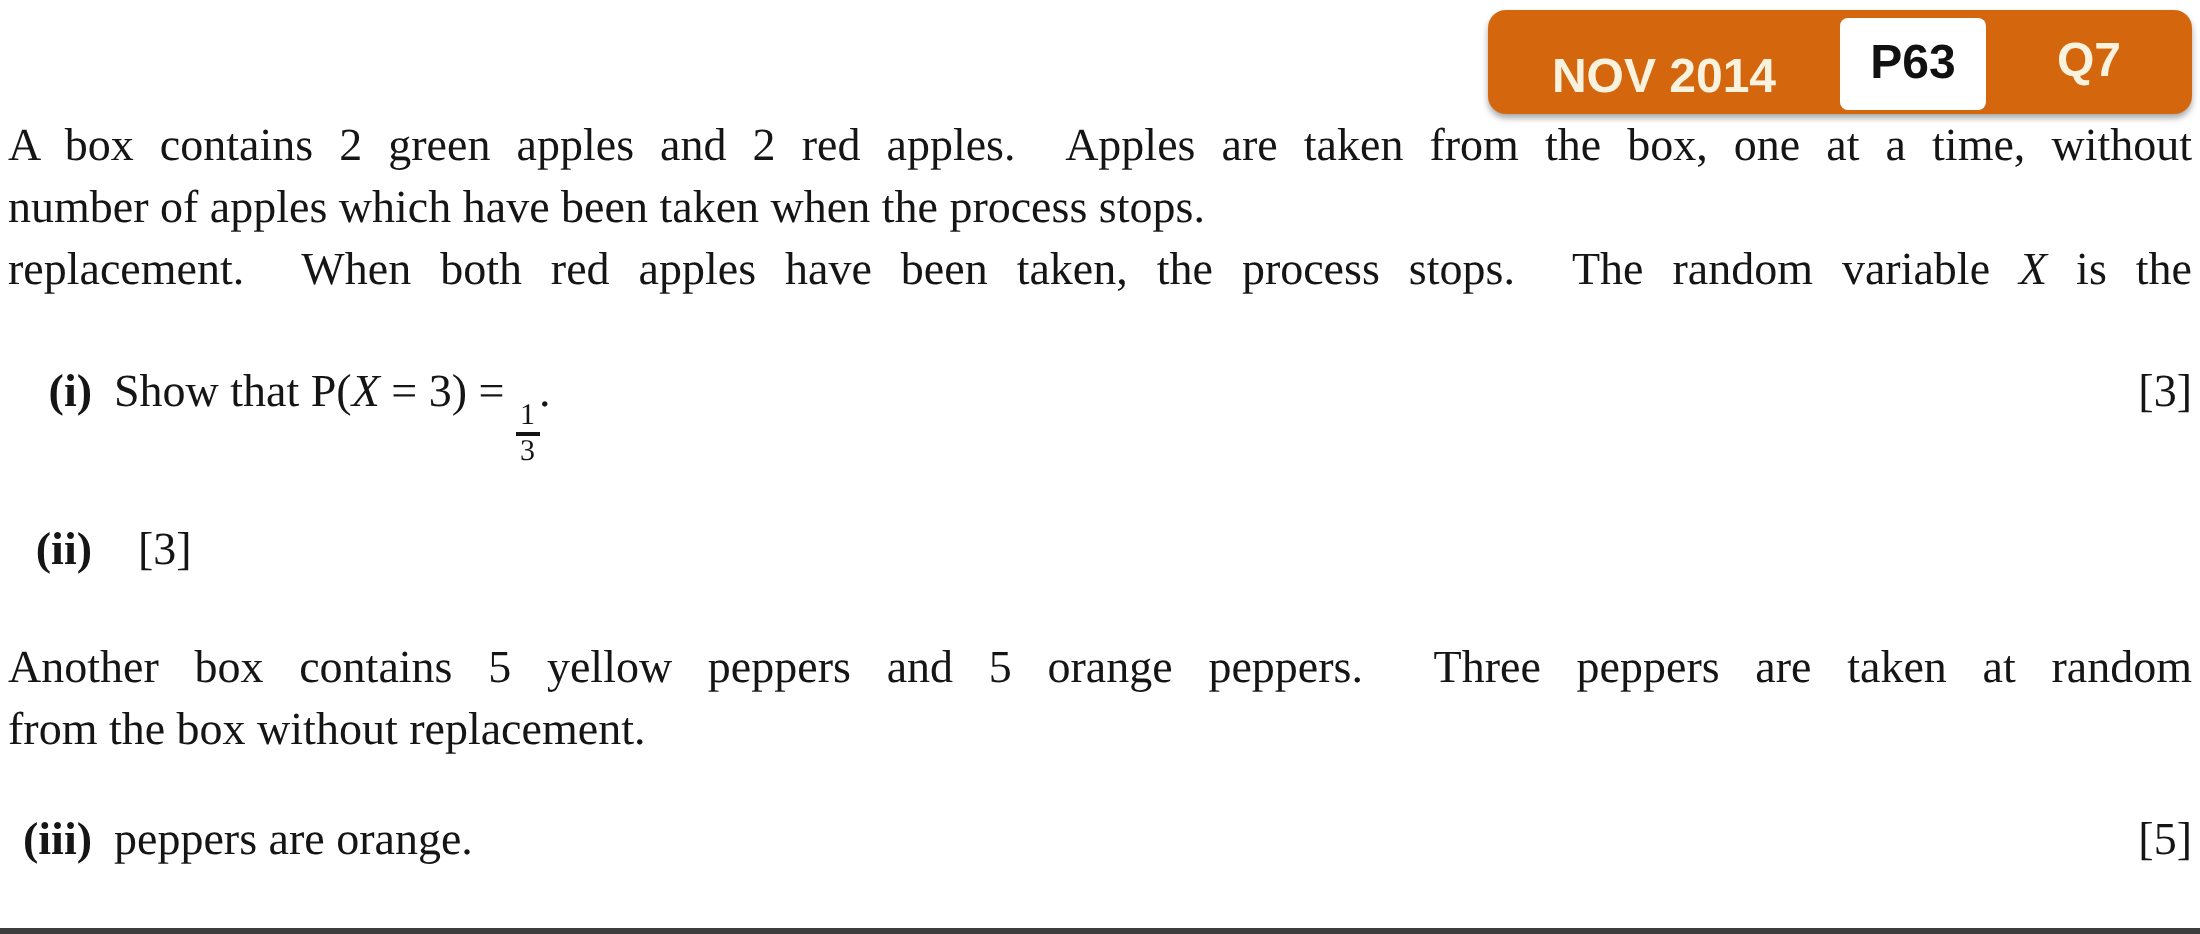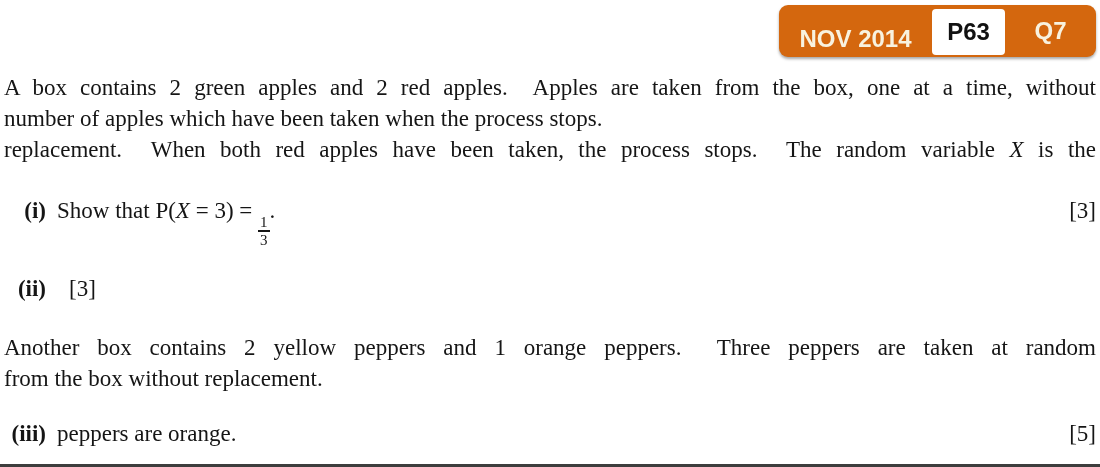--- a/index.html
+++ b/index.html
@@ -42,40 +42,40 @@
     font-family:"Liberation Sans", sans-serif;
     font-weight:700;
     font-size:24px;
   }
   .badge-seg{
     display:flex;
     align-items:center;
     justify-content:center;
     color:var(--badge-text);
   }
-  .badge-left{width:153px;margin-top:16px;}
+  .badge-left{width:176px;margin-top:16px;}
   .badge-mid{
     width:73px;
     margin:4px 0 2px 0;
     background:var(--badge-mid-bg);
     color:var(--badge-mid-text);
     border-radius:4px;
   }
-  .badge-right{width:91px;}
+  .badge-right{width:103px;}
 
   
   .line{
     line-height:31px;
     white-space:pre-wrap;
   }
   .just{
     text-align:justify;
     text-align-last:justify;
   }
-  .para.intro{margin-top:15px;}
+  .para.intro{}
   .para.peppers{margin-top:28px;}
 
   .part{display:flex;align-items:flex-start;}
   .part-i{margin-top:30px;}
   .part-ii{margin-top:26px;}
   .part-iii{margin-top:24px;}
   .part .label{
     flex:0 0 42px;
     width:42px;
     text-align:right;
@@ -145,21 +145,21 @@
   <div class="part part-ii">
     <div class="label">(ii)</div>
     <div class="content">
       <div class="line row">
         <span class="marks">[3]</span>
       </div>
     </div>
   </div>
 
   <div class="para peppers">
-    <div class="line just"><span>Another box contains 2 yellow peppers and 1 orange peppers.  Three peppers are taken at random</span></div>
+    <div class="line just"><span>Another box contains 5 yellow peppers and 5 orange peppers.  Three peppers are taken at random</span></div>
     <div class="line"><span>from the box without replacement.</span></div>
   </div>
 
   <div class="part part-iii">
     <div class="label">(iii)</div>
     <div class="content">
       <div class="line row">
         <span class="rich"><span>peppers are orange.</span></span>
         <span class="marks">[5]</span>
       </div>

